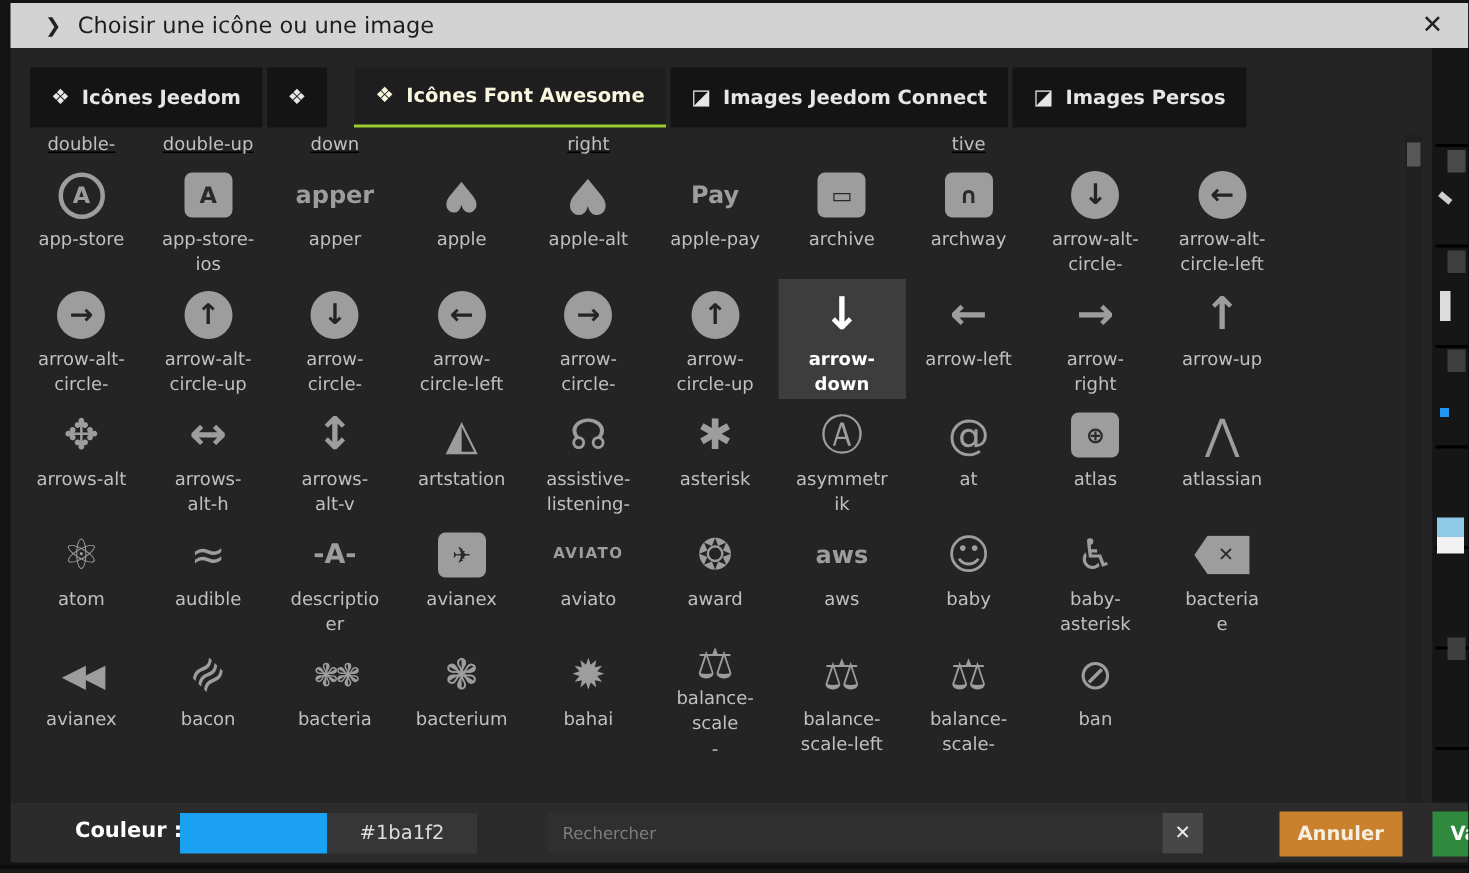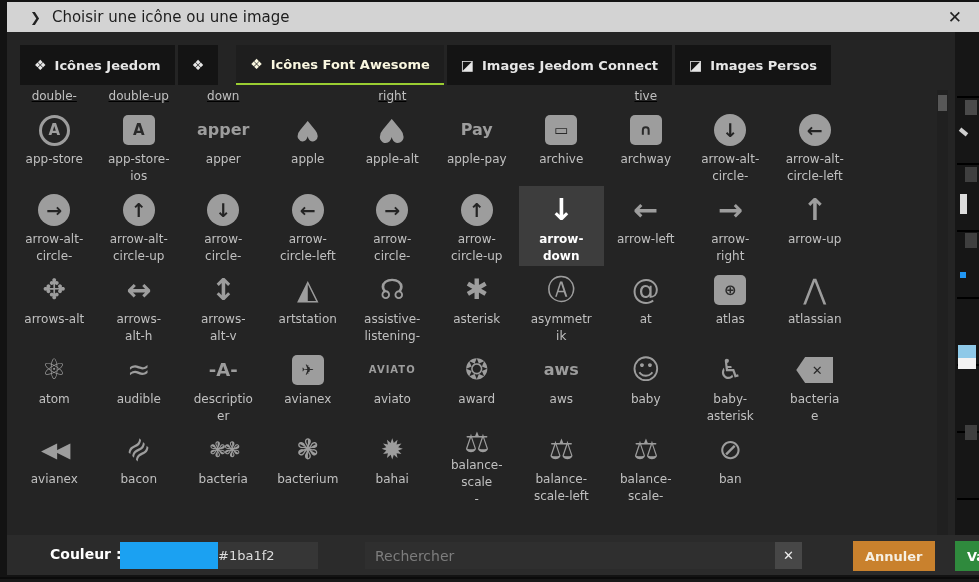--- a/index.html
+++ b/index.html
@@ -55,23 +55,23 @@
   .fline{left:2px;right:0;height:2px;background:#000;}
   .fsq{width:12px;height:15px;background:#9a9a9a;}
   .scrollbar{position:absolute;left:937px;top:90px;width:11px;height:445px;background:#202020;}
   .thumb{position:absolute;left:1px;top:5px;width:9px;height:16px;background:#575757;}
 
   
   .footer{position:absolute;left:7px;top:535px;right:0;height:40px;background:#2b2b2b;}
   .clabel{position:absolute;left:43px;top:11px;font-size:14px;font-weight:bold;color:#fff;}
   .swatch{position:absolute;left:113px;top:7px;width:98px;height:27px;background:#1ba1f2;cursor:pointer;}
   .hex{position:absolute;left:211px;top:7px;width:100px;height:27px;background:#363636;border:none;
-       color:#ddd;text-align:left;font-size:13px;font-family:inherit;}
+       color:#ddd;text-align:center;font-size:13px;font-family:inherit;}
   .search{position:absolute;left:358px;top:7px;width:410px;height:27px;background:#2f2f2f;border:none;
-       color:#5eead4;padding:0 10px;font-size:14px;font-family:inherit;}
+       color:#5eead4;padding:0 10px;font-size:11px;font-family:inherit;}
   .search::placeholder{color:#7d7d7d;}
   .clear{position:absolute;left:768px;top:7px;width:27px;height:27px;background:#474747;color:#eee;
        display:flex;align-items:center;justify-content:center;font-weight:bold;font-size:13px;cursor:pointer;}
   .btn{position:absolute;top:6px;height:30px;border:none;color:#fff;font-weight:bold;font-size:13px;
        padding:0 12px;cursor:pointer;font-family:inherit;}
   .cancel{left:830px;background:#c9812d;color:#f6efe2;margin-left:16px;}
   .confirm{left:904px;width:64px;background:#2f8a3d;margin-left:44px;}
   .bottom-strip{position:absolute;left:0;top:577px;width:979px;height:5px;background:#181818;border-top:2px solid #0b0b0b;}
 </style>
 </head>

